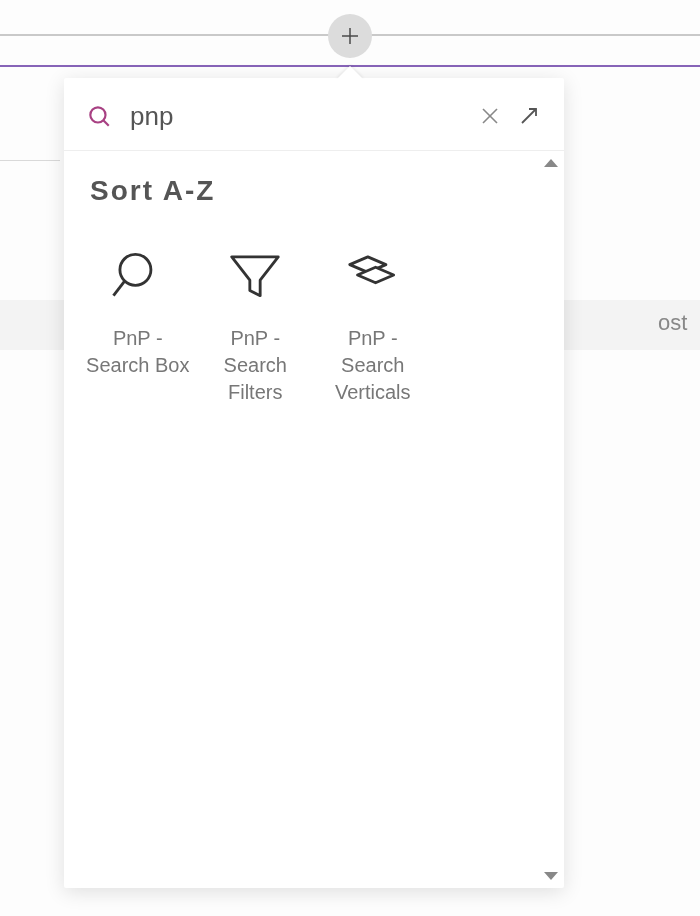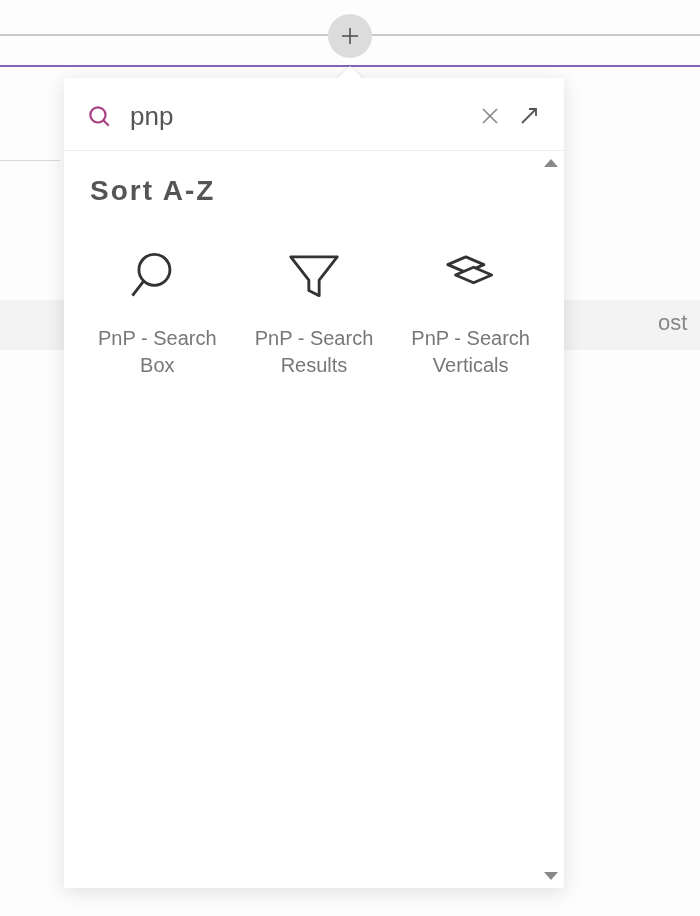--- a/index.html
+++ b/index.html
@@ -152,21 +152,21 @@
   }
   .sort-header {
     padding: 24px 26px 8px 26px;
     font-size: 28px;
     color: #555;
     letter-spacing: 2px;
     font-weight: 700;
   }
   .grid {
     display: grid;
-    grid-template-columns: repeat(3, 1fr);
+    grid-template-columns: repeat(4, 1fr);
     gap: 20px 10px;
     padding: 24px 20px 20px 20px;
   }
   .grid-item {
     display: flex;
     flex-direction: column;
     align-items: center;
     cursor: pointer;
   }
   .grid-item .thumb {
@@ -244,21 +244,21 @@
         </div>
         <div class="label">PnP - Search Box</div>
       </div>
 
       <div class="grid-item">
         <div class="thumb">
           <svg viewBox="0 0 48 48" fill="none" stroke="#333" stroke-width="2.2" stroke-linejoin="round">
             <polygon points="6,10 42,10 28,28 28,40 20,36 20,28"></polygon>
           </svg>
         </div>
-        <div class="label">PnP - Search Results</div>
+        <div class="label">PnP - Search Filters</div>
       </div>
 
 
       <div class="grid-item">
         <div class="thumb">
           <svg viewBox="0 0 48 48" fill="none" stroke="#333" stroke-width="2.2" stroke-linejoin="round">
             <path d="M6 16 L20 10 L34 16 L20 22 Z"></path>
             <path d="M12 24 L26 18 L40 24 L26 30 Z" fill="#fff"></path>
           </svg>
         </div>

